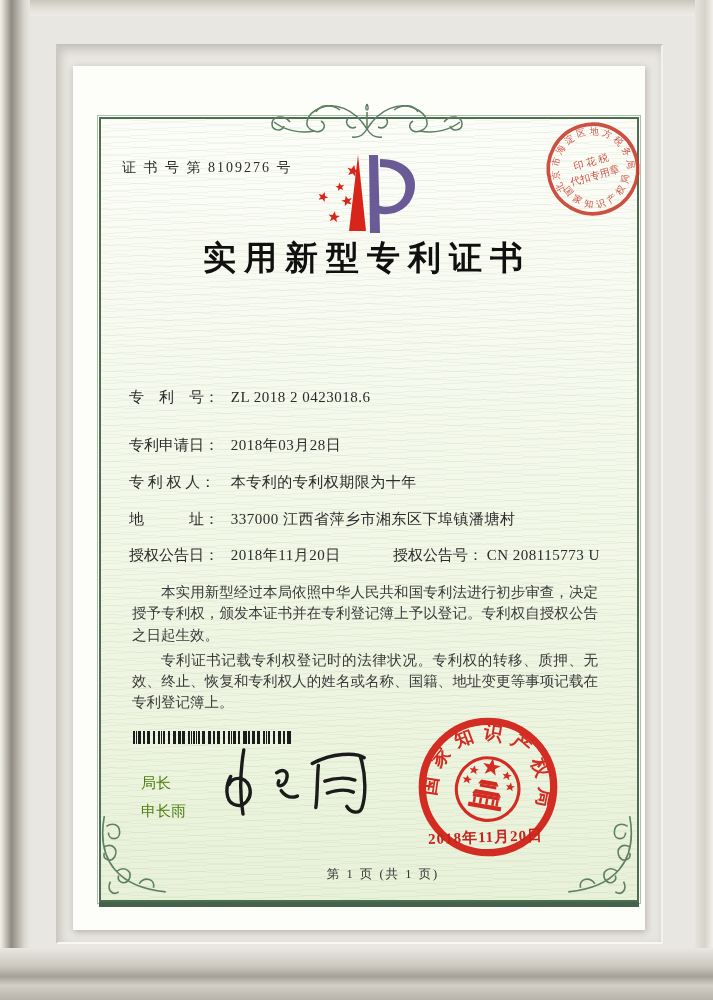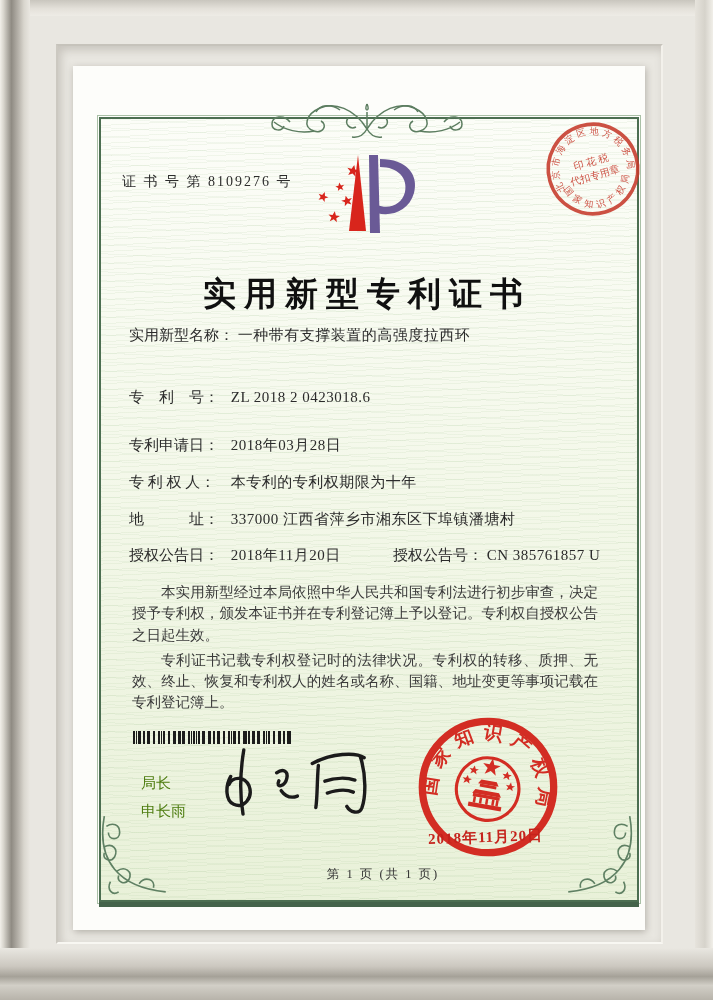--- a/index.html
+++ b/index.html
@@ -29,25 +29,25 @@
       repeating-linear-gradient(177deg,rgba(140,180,120,.10) 0 1px,rgba(255,255,255,0) 1px 6px),
       repeating-linear-gradient(183deg,rgba(120,170,110,.08) 0 1px,rgba(255,255,255,0) 1px 9px),
       linear-gradient(#fcfdf8 0%,#f4f8ea 45%,#e9f1d9 100%);}
   .cert-bottom-bar{position:absolute;left:-2px;right:-2px;bottom:-7px;height:5px;background:#44634a;}
   
   .flourish-top{position:absolute;left:262px;top:96px;width:210px;height:46px;}
   .corner{position:absolute;width:72px;height:86px;}
   .corner-left{left:98px;top:812px;}
   .corner-right{left:564px;top:812px;transform:scaleX(-1);}
   
-  .cert-no{position:absolute;left:122px;top:173px;font-size:14px;letter-spacing:2px;color:#2c2c2c;}
+  .cert-no{position:absolute;left:122px;top:159px;font-size:14px;letter-spacing:2px;color:#2c2c2c;}
   .tax-stamp{position:absolute;left:534px;top:110px;width:118px;height:118px;transform:rotate(-16deg);opacity:.88;}
   .logo{position:absolute;left:297px;top:149px;width:134px;height:98px;}
   .title{position:absolute;left:99px;top:236px;width:536px;text-align:center;
-    font-size:33px;font-weight:bold;letter-spacing:8px;color:#101010;margin-top:36px;}
+    font-size:33px;font-weight:bold;letter-spacing:8px;color:#101010;}
   
   .field-row{position:absolute;left:129px;width:486px;font-size:15px;color:#2b2b2b;white-space:nowrap;}
   .field-label{display:inline-block;min-width:98px;}
   .field-value{letter-spacing:.5px;}
   .pair2{position:absolute;left:264px;top:0;}
   
   .paras{position:absolute;left:128px;top:578px;width:474px;font-size:14.5px;
     line-height:21.3px;text-align:justify;color:#3a3a3a;}
   .paras p{margin:4px;text-indent:2em;}
   
@@ -150,24 +150,20 @@
       <polygon points="61,6 52,82 69,82"></polygon>
     </g>
     <g fill="#6a5a96">
       <polygon points="72,6 81,6 83,84 73,84"></polygon>
       <path d="M83,10 C110,10 122,26 117,44 C112,62 94,68 80,64 L80,56 C93,61 105,55 108,43 C111,29 101,18 83,18 Z"></path>
     </g>
   </svg>
 
   <div class="title">实用新型专利证书</div>
 
-  <div class="field-row" style="top:326px">
-    <span class="field-label">实用新型名称：</span>
-    <span class="field-value">一种带有支撑装置的高强度拉西环</span>
-  </div>
   <div class="field-row" style="top:388px">
     <span class="field-label">专　利　号：</span>
     <span class="field-value">ZL 2018 2 0423018.6</span>
   </div>
   <div class="field-row" style="top:436px">
     <span class="field-label">专利申请日：</span>
     <span class="field-value">2018年03月28日</span>
   </div>
   <div class="field-row" style="top:473px">
     <span class="field-label">专 利 权 人：</span>
@@ -175,21 +171,21 @@
   </div>
   <div class="field-row" style="top:510px">
     <span class="field-label">地　　　址：</span>
     <span class="field-value">337000 江西省萍乡市湘东区下埠镇潘塘村</span>
   </div>
   <div class="field-row" style="top:546px">
     <span class="field-label">授权公告日：</span>
     <span class="field-value">2018年11月20日</span>
     <span class="pair2">
       <span class="field-label" style="min-width:0">授权公告号：</span>
-      <span class="field-value">CN 385761857 U</span>
+      <span class="field-value">CN 208115773 U</span>
     </span>
   </div>
 
   <div class="paras">
     <p>本实用新型经过本局依照中华人民共和国专利法进行初步审查，决定授予专利权，颁发本证书并在专利登记簿上予以登记。专利权自授权公告之日起生效。</p>
     <p>专利证书记载专利权登记时的法律状况。专利权的转移、质押、无效、终止、恢复和专利权人的姓名或名称、国籍、地址变更等事项记载在专利登记簿上。</p>
   </div>
 
   <div class="barcode"></div>
 

